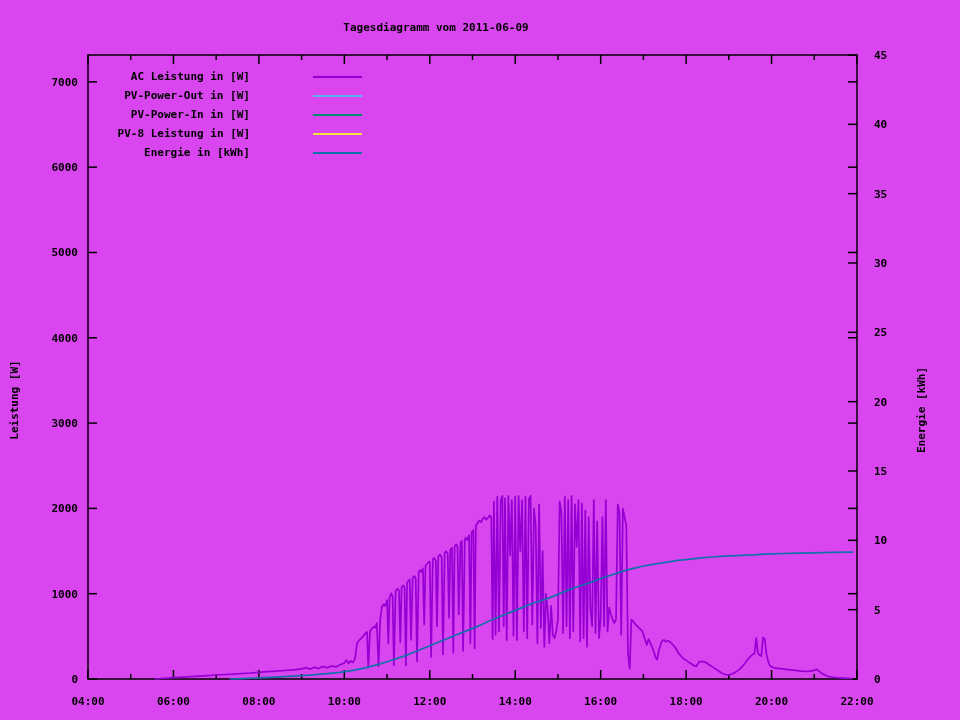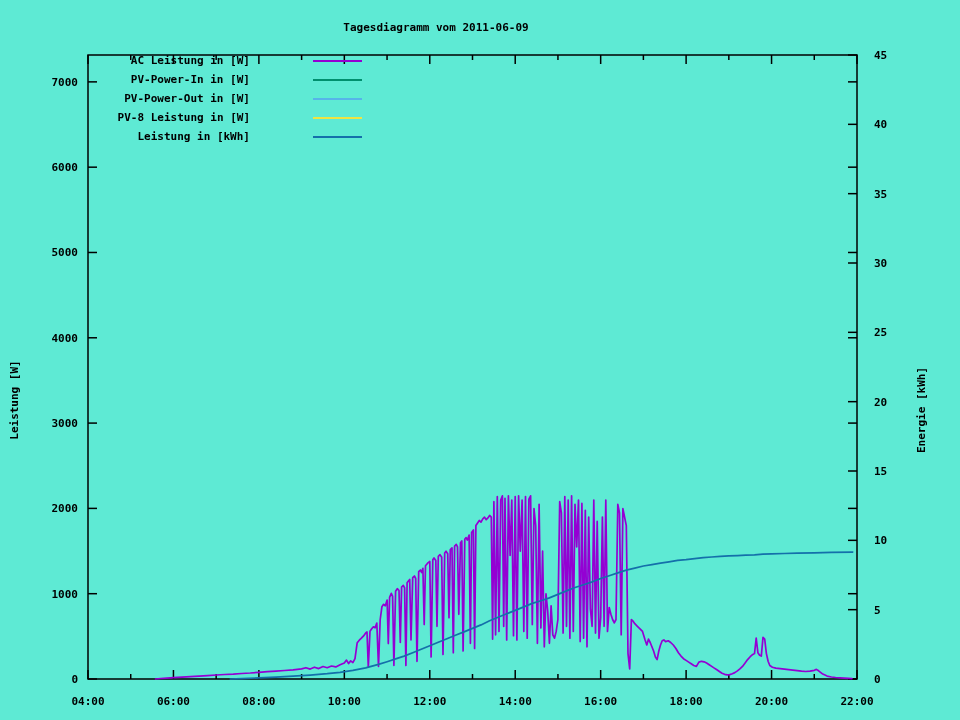--- a/index.html
+++ b/index.html
@@ -1,36 +1,36 @@
 <!DOCTYPE html>
 <html><head>
 <meta charset="utf-8">
 <style>
   html,body{margin:0;padding:0;background:#fff;}
   .screen{
-    position:relative;width:960px;height:720px;background:#5eead4;overflow:hidden;
+    position:relative;width:960px;height:720px;background:#d946ef;overflow:hidden;
     font-family:"DejaVu Sans Mono",monospace;font-weight:bold;color:#000;
   }
   .title{
     position:absolute;top:21px;left:0;width:872px;text-align:center;
     font-size:11px;letter-spacing:0px;
   }
   .axis-label-left{
     position:absolute;left:14px;top:400px;
     transform:translate(-50%,-50%) rotate(-90deg);
     font-size:11px;white-space:nowrap;
   }
   .axis-label-right{
     position:absolute;left:921px;top:410px;
     transform:translate(-50%,-50%) rotate(-90deg);
     font-size:11px;white-space:nowrap;
   }
   #plot{position:absolute;left:0;top:0;}
   #plot text{font-family:"DejaVu Sans Mono",monospace;font-weight:bold;font-size:11px;fill:#000;}
-  .legend{position:absolute;left:88px;top:51px;}
+  .legend{position:absolute;left:88px;top:67px;}
   .legend-row{height:19px;display:flex;align-items:center;font-size:11px;}
   .legend-label{width:162px;text-align:right;white-space:pre;}
   .legend-line{width:49px;height:2px;margin-left:63px;flex:none;}
 </style>
 </head>
 <body>
 
 <div class="screen">
   <div class="title">Tagesdiagramm vom 2011-06-09</div>
   <div class="axis-label-left">Leistung [W]</div>
@@ -131,29 +131,29 @@
       <text x="874" y="59" text-anchor="start">45</text>
       <path d="M155.5 679.0 L160.6 678.5 L167.0 678.1 L173.4 677.6 L182.0 677.1 L190.5 676.6 L199.1 676.1 L207.6 675.6 L216.2 675.0 L224.7 674.5 L233.3 674.1 L241.8 673.5 L250.3 673.0 L258.9 672.3 L267.4 671.7 L276.0 671.1 L284.5 670.5 L293.1 669.8 L301.6 668.9 L305.9 667.7 L310.2 669.1 L314.4 667.2 L318.7 668.6 L323.0 666.5 L327.2 667.7 L331.5 666.0 L335.8 666.9 L340.1 664.7 L344.3 663.0 L346.5 660.1 L348.6 663.5 L350.7 660.9 L352.9 662.6 L355.0 658.7 L357.2 642.7 L359.3 640.2 L361.4 638.2 L363.6 635.9 L365.7 632.9 L367.0 631.9 L368.3 667.1 L370.0 631.2 L371.7 628.8 L373.4 626.8 L375.1 627.8 L376.8 623.1 L378.5 666.4 L380.2 619.5 L381.9 606.8 L383.6 604.3 L385.3 605.8 L387.1 600.1 L388.3 643.6 L389.6 597.3 L391.3 593.3 L392.6 596.4 L393.9 665.5 L395.6 591.3 L397.3 588.7 L399.0 590.5 L400.3 642.5 L401.6 587.0 L403.3 585.3 L404.6 587.9 L405.9 665.5 L407.1 582.8 L408.4 581.1 L409.7 579.4 L411.0 639.9 L412.7 577.7 L414.4 576.0 L415.7 578.5 L417.0 661.3 L418.7 571.7 L420.4 570.0 L421.7 572.5 L422.9 568.3 L424.2 624.6 L425.5 565.7 L427.6 563.2 L429.8 561.5 L431.1 657.0 L432.8 559.7 L434.0 558.0 L435.8 560.6 L437.0 626.3 L438.3 556.3 L440.0 554.6 L441.7 557.2 L443.0 654.4 L444.7 552.9 L446.0 551.2 L447.7 553.8 L449.0 617.8 L450.3 549.5 L452.0 547.8 L453.3 652.7 L454.6 546.1 L456.3 544.4 L457.5 546.9 L458.8 614.3 L460.5 542.7 L461.8 541.0 L463.1 651.0 L464.8 539.3 L466.1 537.6 L467.4 540.1 L469.1 535.0 L470.4 643.3 L471.6 532.4 L473.4 529.9 L474.6 648.5 L475.9 525.6 L477.6 523.1 L479.3 520.5 L481.0 522.2 L482.8 518.8 L484.5 517.1 L486.2 519.7 L487.9 517.9 L489.6 515.4 L491.3 517.1 L492.6 639.1 L493.9 501.7 L495.6 634.8 L497.3 496.6 L499.0 631.4 L500.7 500.0 L502.4 495.8 L503.7 626.3 L505.0 498.3 L506.7 639.9 L508.4 495.8 L510.1 555.5 L511.8 500.0 L513.5 635.7 L515.2 496.6 L516.9 639.9 L518.6 495.8 L520.3 551.2 L522.1 500.0 L523.8 631.4 L525.5 496.6 L527.2 638.2 L528.9 499.2 L530.6 495.8 L532.3 624.6 L534.0 508.6 L535.7 525.6 L537.4 643.3 L539.1 504.3 L540.9 628.0 L542.6 551.2 L544.3 646.8 L546.0 593.9 L547.7 610.9 L549.4 643.3 L551.1 605.8 L552.8 634.8 L554.5 638.2 L556.2 631.4 L557.9 619.5 L559.7 501.7 L561.4 512.8 L563.1 633.1 L564.8 496.6 L566.5 626.3 L568.2 500.0 L569.9 638.2 L571.6 495.8 L573.3 631.4 L575.0 504.3 L576.7 546.9 L578.5 500.0 L580.2 641.6 L581.9 503.4 L583.6 638.2 L585.3 510.3 L587.0 646.8 L588.7 517.1 L590.4 609.2 L592.1 626.3 L593.8 500.0 L595.5 633.1 L597.2 521.4 L599.0 638.2 L600.7 617.8 L602.4 517.1 L604.1 626.3 L605.8 500.0 L607.5 631.4 L609.2 607.5 L610.9 614.3 L612.6 619.5 L614.3 622.9 L616.0 619.5 L617.8 504.3 L619.5 512.8 L621.2 634.8 L622.9 508.6 L624.6 517.1 L626.3 525.6 L628.0 653.6 L629.7 668.9 L631.4 619.5 L633.1 621.2 L634.8 623.7 L637.4 626.3 L640.0 628.8 L642.5 631.4 L645.1 639.9 L646.8 645.0 L648.5 639.1 L650.2 642.5 L651.9 646.8 L653.6 651.0 L655.4 657.0 L657.1 659.6 L658.8 651.0 L660.5 645.0 L662.2 640.8 L663.9 639.9 L665.6 641.6 L668.2 640.8 L670.7 642.5 L673.3 645.0 L675.9 648.5 L678.4 652.7 L681.0 656.1 L683.5 658.7 L686.1 660.4 L688.7 662.1 L691.2 663.8 L693.8 665.5 L696.4 666.4 L698.9 662.1 L701.5 661.3 L704.1 661.8 L706.6 663.0 L709.2 664.7 L711.7 666.4 L714.3 668.1 L716.9 669.8 L719.4 671.5 L722.0 673.2 L724.6 674.3 L727.1 674.9 L729.7 674.6 L732.3 673.7 L734.8 672.6 L737.4 670.9 L739.9 668.9 L742.5 666.4 L745.1 663.0 L747.6 659.6 L750.2 656.7 L752.8 654.4 L754.5 653.6 L756.2 638.2 L757.9 652.7 L759.6 655.3 L761.3 656.1 L763.0 637.4 L764.7 639.1 L766.4 653.6 L768.1 661.3 L769.8 665.5 L772.4 667.2 L775.8 668.1 L780.1 668.6 L784.4 669.1 L788.6 669.6 L792.9 670.1 L797.2 670.6 L801.5 671.2 L805.7 671.5 L810.0 671.2 L814.3 670.3 L816.4 669.4 L818.6 670.8 L822.8 674.1 L827.1 676.1 L831.4 677.0 L835.6 677.5 L839.9 677.8 L844.2 678.1 L848.5 678.4 L851.9 678.7" fill="none" stroke="#9400d3" stroke-width="1.7" stroke-linejoin="round" stroke-linecap="round"></path>
       <path d="M230.3 679.0 L241.8 678.6 L258.9 677.9 L276.0 677.2 L293.1 676.2 L310.2 675.1 L327.2 673.7 L340.1 672.3 L352.9 670.4 L365.7 667.9 L378.5 664.4 L387.1 661.7 L395.6 658.9 L404.1 656.1 L412.7 652.7 L421.2 649.2 L429.8 645.7 L438.3 642.3 L446.9 638.8 L455.4 635.3 L464.0 631.9 L472.5 628.4 L481.0 624.9 L489.6 620.8 L498.1 617.3 L506.7 613.8 L515.2 610.4 L523.8 606.9 L532.3 603.4 L540.9 600.7 L549.4 597.9 L557.9 594.4 L566.5 590.9 L575.0 587.5 L583.6 584.7 L592.1 581.9 L600.7 578.5 L609.2 575.7 L617.8 572.9 L626.3 570.1 L634.8 568.1 L643.4 566.0 L651.9 564.6 L660.5 563.2 L669.0 561.8 L677.6 560.4 L686.1 559.7 L694.7 558.6 L703.2 557.7 L711.7 557.0 L720.3 556.3 L728.8 555.9 L737.4 555.6 L745.9 555.2 L754.5 554.8 L763.0 554.2 L771.6 553.9 L784.4 553.5 L797.2 553.1 L814.3 552.8 L831.4 552.4 L852.7 552.1" fill="none" stroke="#1470aa" stroke-width="1.7" stroke-linejoin="round" stroke-linecap="round"></path>
     </svg>
   <div class="legend" id="legend">
       <div class="legend-row">
         <span class="legend-label">AC Leistung in [W]</span>
         <span class="legend-line" style="background: rgb(148, 0, 211);"></span>
       </div>
       <div class="legend-row">
+        <span class="legend-label">PV-Power-Out in [W]</span>
+        <span class="legend-line" style="background: rgb(86, 180, 233);"></span>
+      </div>
+      <div class="legend-row">
         <span class="legend-label">PV-Power-In in [W]</span>
         <span class="legend-line" style="background: rgb(0, 143, 110);"></span>
-      </div>
-      <div class="legend-row">
-        <span class="legend-label">PV-Power-Out in [W]</span>
-        <span class="legend-line" style="background: rgb(86, 180, 233);"></span>
       </div>
       <div class="legend-row">
         <span class="legend-label">PV-8 Leistung in [W]</span>
         <span class="legend-line" style="background: rgb(240, 228, 66);"></span>
       </div>
       <div class="legend-row">
-        <span class="legend-label">Leistung in [kWh]</span>
+        <span class="legend-label">Energie in [kWh]</span>
         <span class="legend-line" style="background: rgb(20, 112, 170);"></span>
       </div>
     </div>
 </div>
 
 </body></html>

